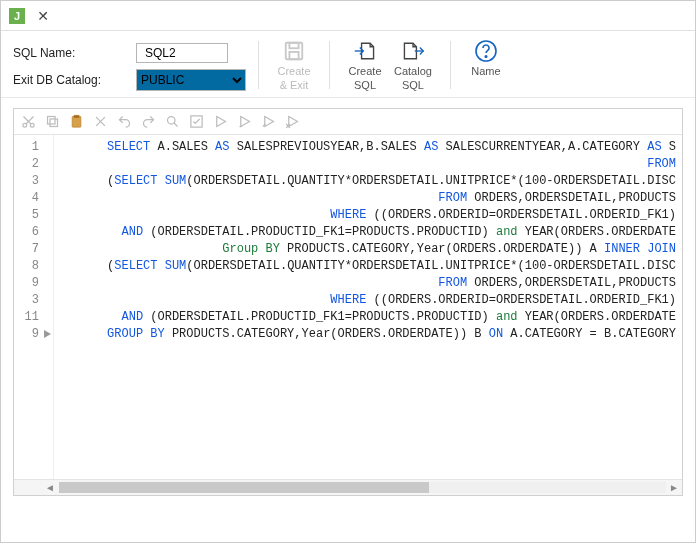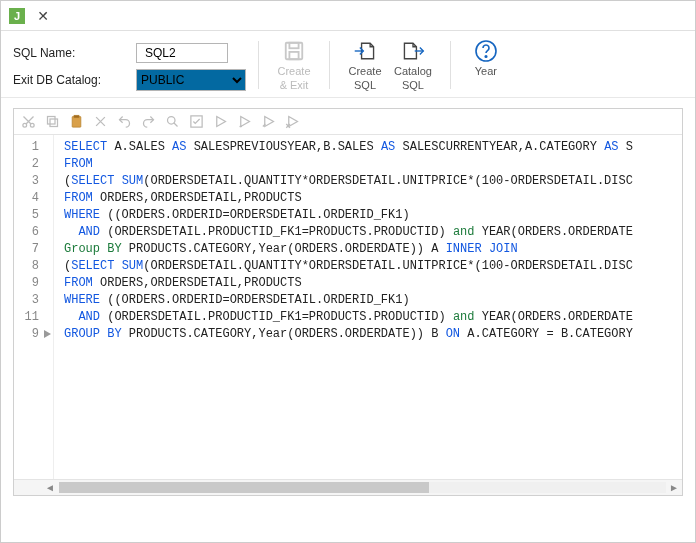--- a/index.html
+++ b/index.html
@@ -119,21 +119,21 @@
   }
   .code {
     flex: 1;
     padding: 4px 6px 0 10px;
     font-family: Consolas, "Courier New", monospace;
     font-size: 12px;
     line-height: 17px;
     white-space: pre;
     overflow: hidden;
   }
-  .code .row { height: 17px; }
+  .code .row { height: 17px; text-align: right; }
   .kw-b { color: #1257e0; } 
   .kw-g { color: #1b7a3a; } 
   .scroll-x {
     height: 16px;
     border-top: 1px solid #e4e4e4;
     background: #f5f5f5;
     position: relative;
   }
   .scroll-x .track {
     position: absolute; left: 45px; right: 16px; top: 2px; bottom: 2px;
@@ -218,21 +218,21 @@
   <div class="sep"></div>
 
   <div class="tool-btn">
     <span class="icon">
       <svg width="24" height="24" viewBox="0 0 24 24" fill="none" stroke="#1565c0" stroke-width="1.6">
           <circle cx="12" cy="12" r="10"></circle>
           <path d="M9 9a3 3 0 1 1 4.5 2.6C12.5 12.4 12 13 12 14"></path>
           <circle cx="12" cy="17.5" r="0.8" fill="#1565c0"></circle>
         </svg>
     </span>
-    <span class="lbl">Year</span>
+    <span class="lbl">Name</span>
     <span class="lbl">&nbsp;</span>
   </div>
 </div>
 
 <div class="editor-wrap">
   <div class="editor-toolbar">
     <span class="e-icon">
         <svg width="15" height="15" viewBox="0 0 24 24" fill="none" stroke="#bdbdbd" stroke-width="2">
           <circle cx="6" cy="18" r="3"></circle>
           <circle cx="18" cy="18" r="3"></circle>

